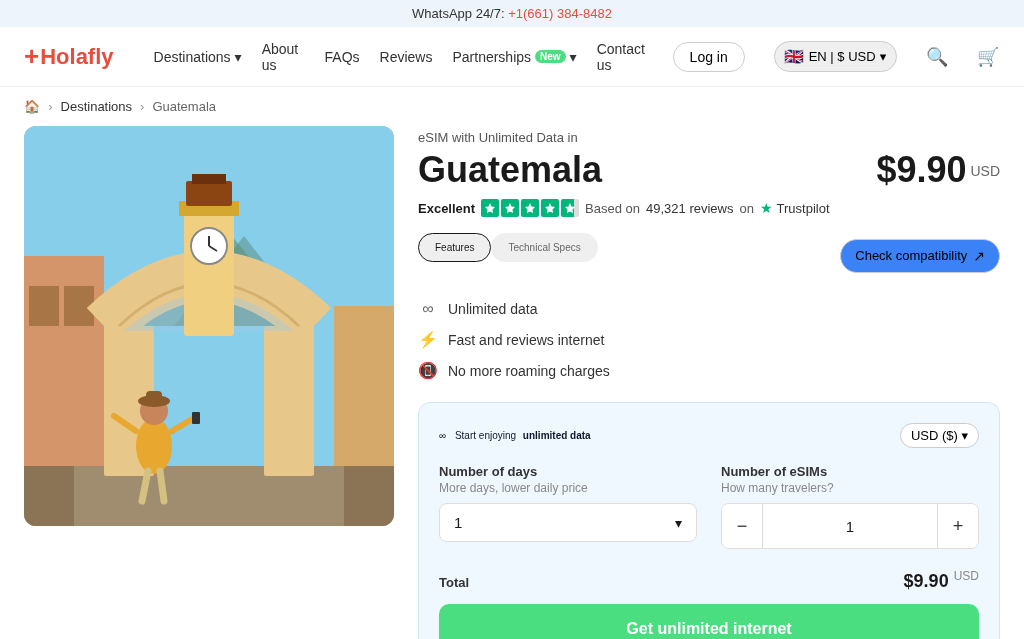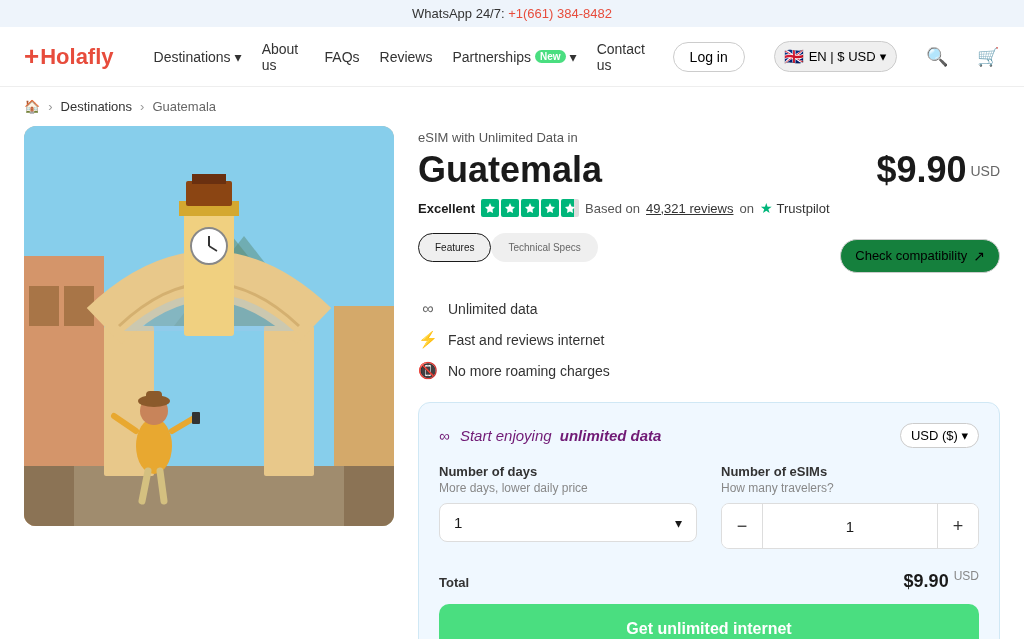--- a/index.html
+++ b/index.html
@@ -43,39 +43,39 @@
     .price-block { text-align: right; }
     .price-main { font-size: 36px; font-weight: 700; color: #1a1a1a; }
     .price-currency { font-size: 14px; font-weight: 400; color: #666; vertical-align: super; }
 
     
     .rating-row { display: flex; align-items: center; gap: 6px; margin-bottom: 16px; font-size: 13px; }
     .rating-label { font-weight: 600; color: #1a1a1a; }
     .stars { display: flex; gap: 2px; }
     .star { width: 18px; height: 18px; background: #00b67a; border-radius: 2px; display: flex; align-items: center; justify-content: center; }
     .star svg { fill: white; width: 12px; height: 12px; }
-    .review-link { color: #333; text-decoration: underline; cursor: pointer; }
+    .review-link { color: #333; cursor: pointer; }
     .trustpilot { display: flex; align-items: center; gap: 4px; color: #333; }
     .tp-star { color: #00b67a; font-size: 14px; }
 
     
     .tabs { display: flex; gap: 0; margin-bottom: 16px; border-bottom: 2px solid #eee; position: relative; }
     .tab { padding: 8px 16px; font-size: 10px; cursor: pointer; color: #666; border: 1px solid transparent; border-radius: 20px; margin-bottom: 0; }
     .tab.active { border-color: #1a1a1a; color: #1a1a1a; font-weight: 500; border-radius: 20px; }
-    .check-compat { margin-left: auto; border: 1px solid #ccc; background: #15803d; padding: 8px 14px; border-radius: 20px; cursor: pointer; font-size: 13px; display: flex; align-items: center; gap: 6px; }
+    .check-compat { margin-left: auto; border: 1px solid #ccc; background: #3b82f6; padding: 8px 14px; border-radius: 20px; cursor: pointer; font-size: 13px; display: flex; align-items: center; gap: 6px; }
 
     
     .features { margin-bottom: 16px; }
     .feature-item { display: flex; align-items: center; gap: 10px; padding: 6px 0; font-size: 14px; color: #333; }
     .feature-icon { font-size: 16px; color: #666; width: 20px; text-align: center; }
 
     
     .data-box { background: #f0f8ff; border: 1px solid #d0e8f5; border-radius: 12px; padding: 20px; }
     .box-header { display: flex; justify-content: space-between; align-items: center; margin-bottom: 16px; }
-    .box-title { font-size: 15px; color: #701a75; font-style: italic; }
+    .box-title { font-size: 10px; color: #0f172a; }
     .box-title strong { font-weight: 700; }
     .currency-select { border: 1px solid #ccc; background: #fff; padding: 4px 10px; border-radius: 16px; font-size: 13px; cursor: pointer; }
 
     .selectors-row { display: flex; gap: 24px; margin-bottom: 20px; }
     .selector-group { flex: 1; }
     .selector-label { font-size: 13px; font-weight: 600; color: #333; margin-bottom: 2px; }
     .selector-sublabel { font-size: 12px; color: #888; margin-bottom: 8px; }
     .selector-control { background: #fff; border: 1px solid #ddd; border-radius: 8px; padding: 10px 14px; display: flex; align-items: center; justify-content: space-between; cursor: pointer; }
     .selector-value { font-size: 15px; font-weight: 500; }
     .qty-control { display: flex; align-items: center; gap: 0; border: 1px solid #ddd; border-radius: 8px; background: #fff; overflow: hidden; }

